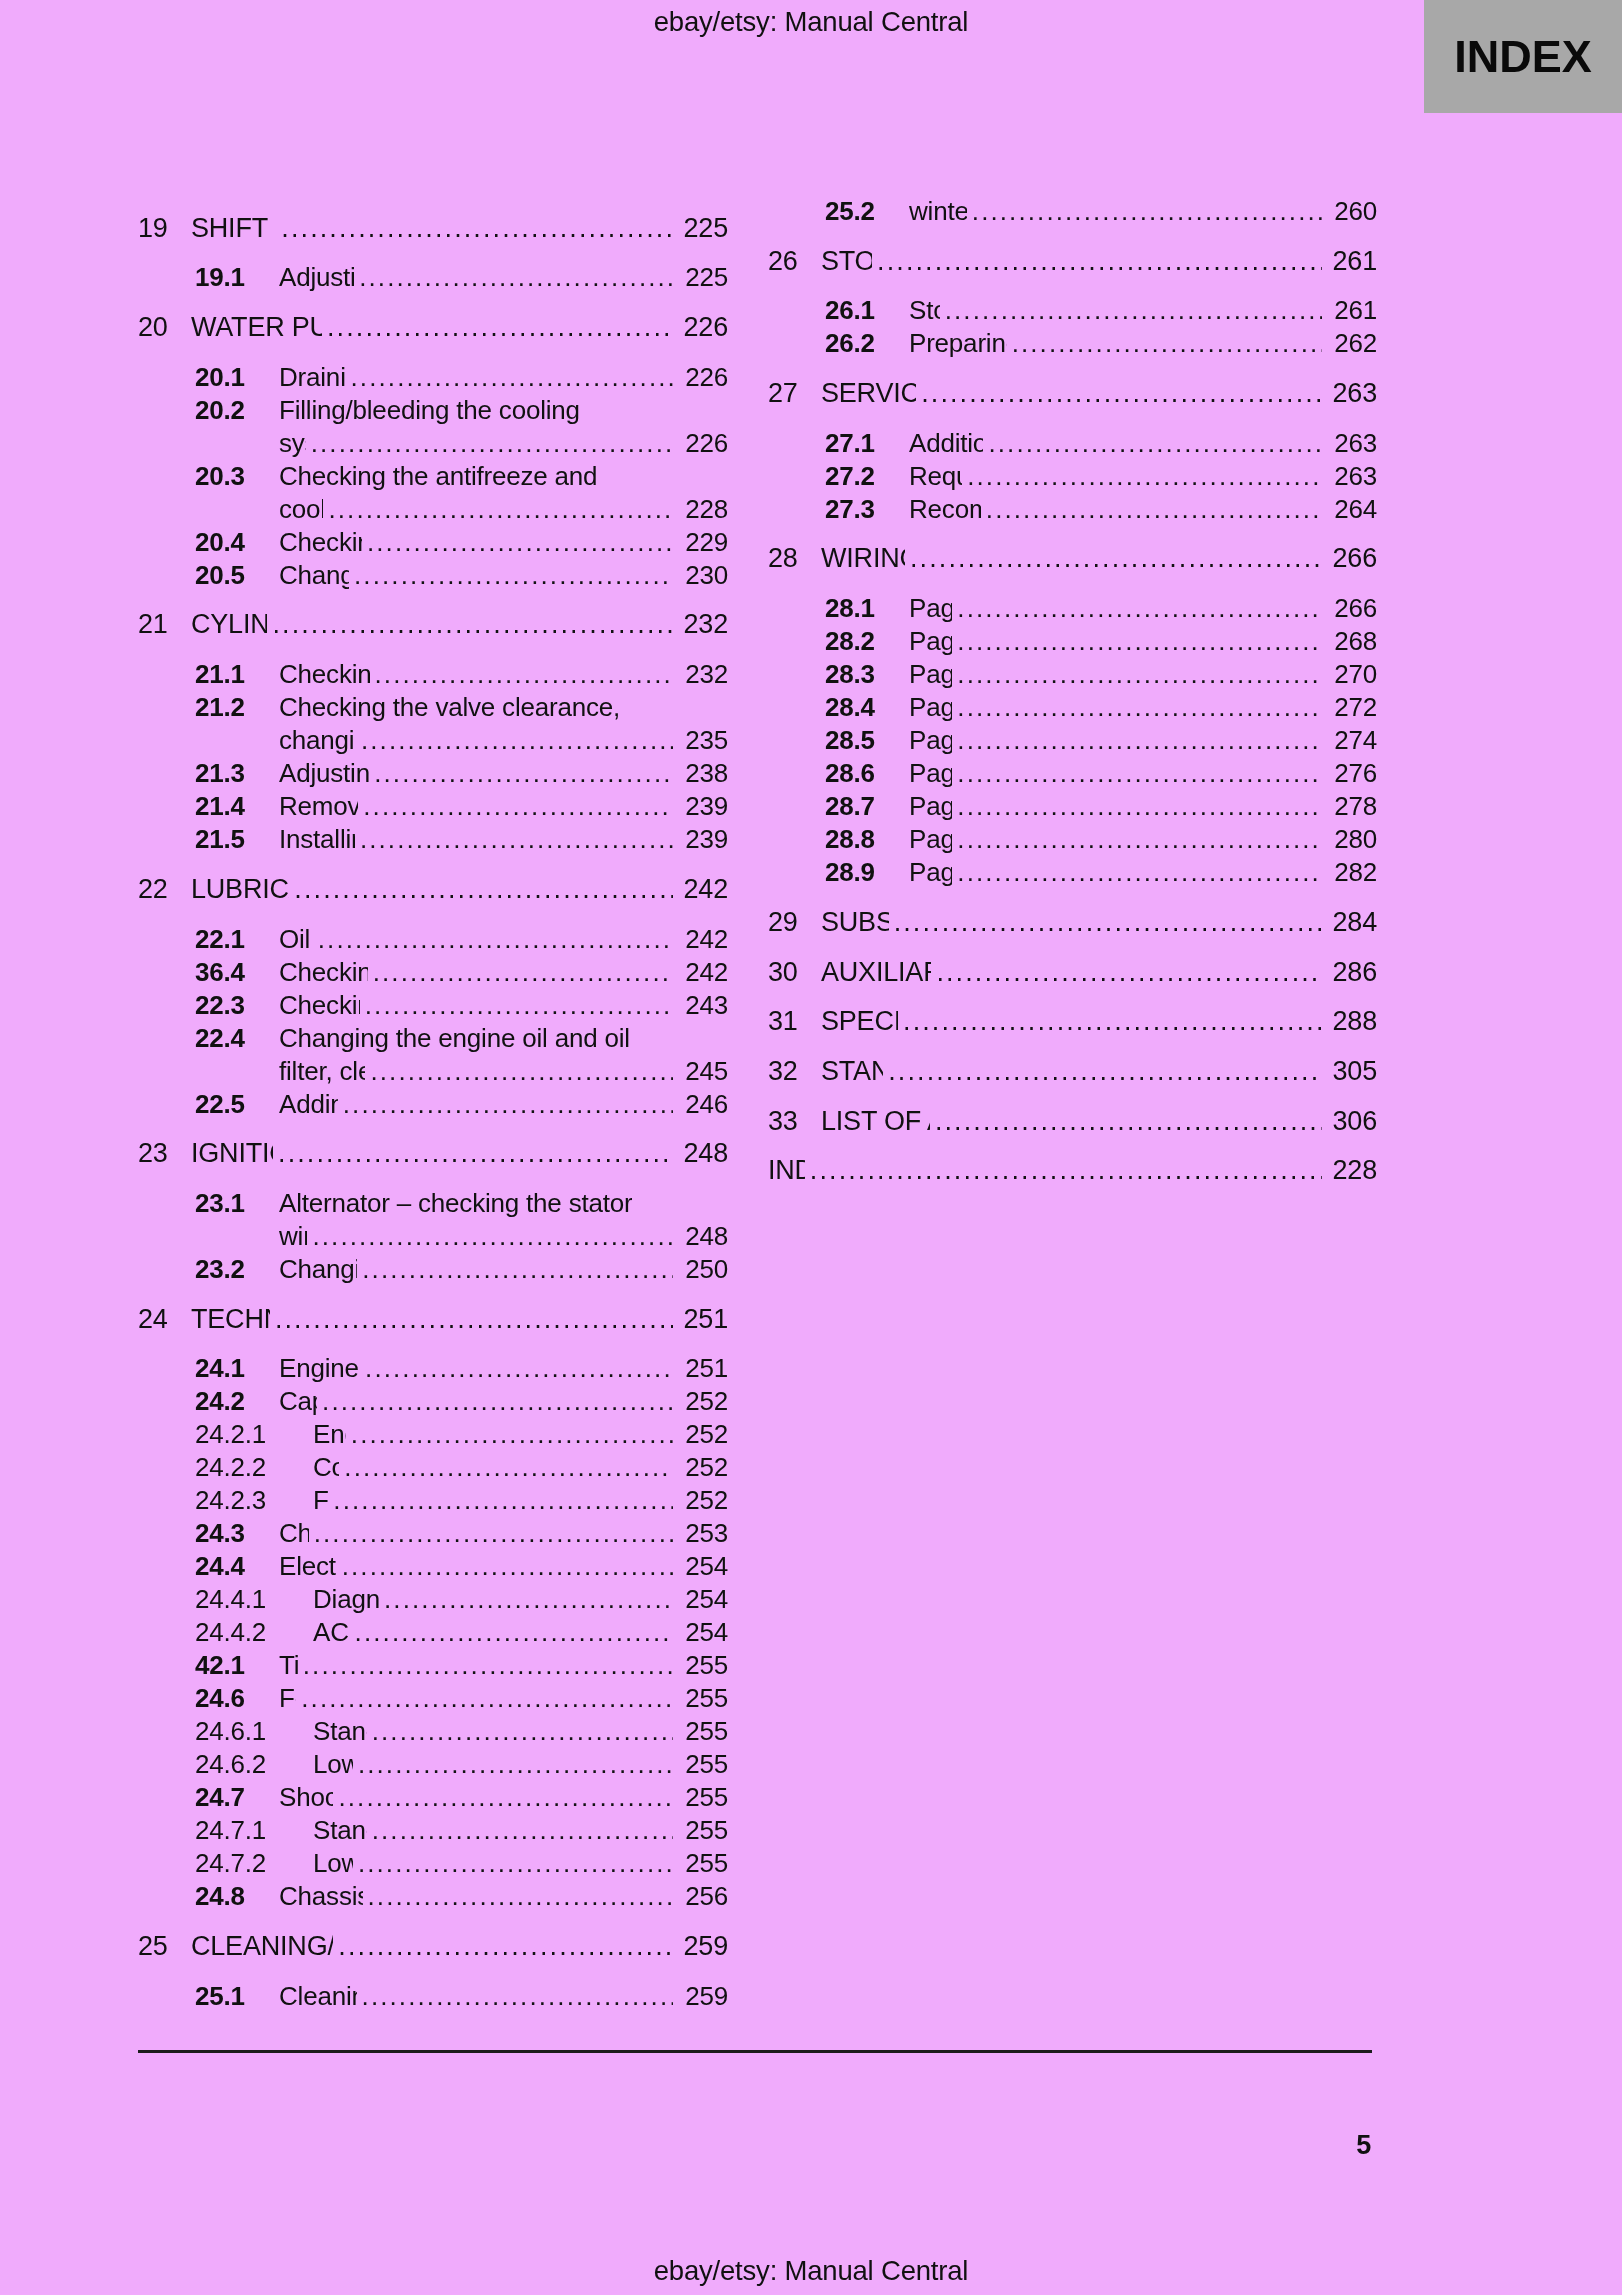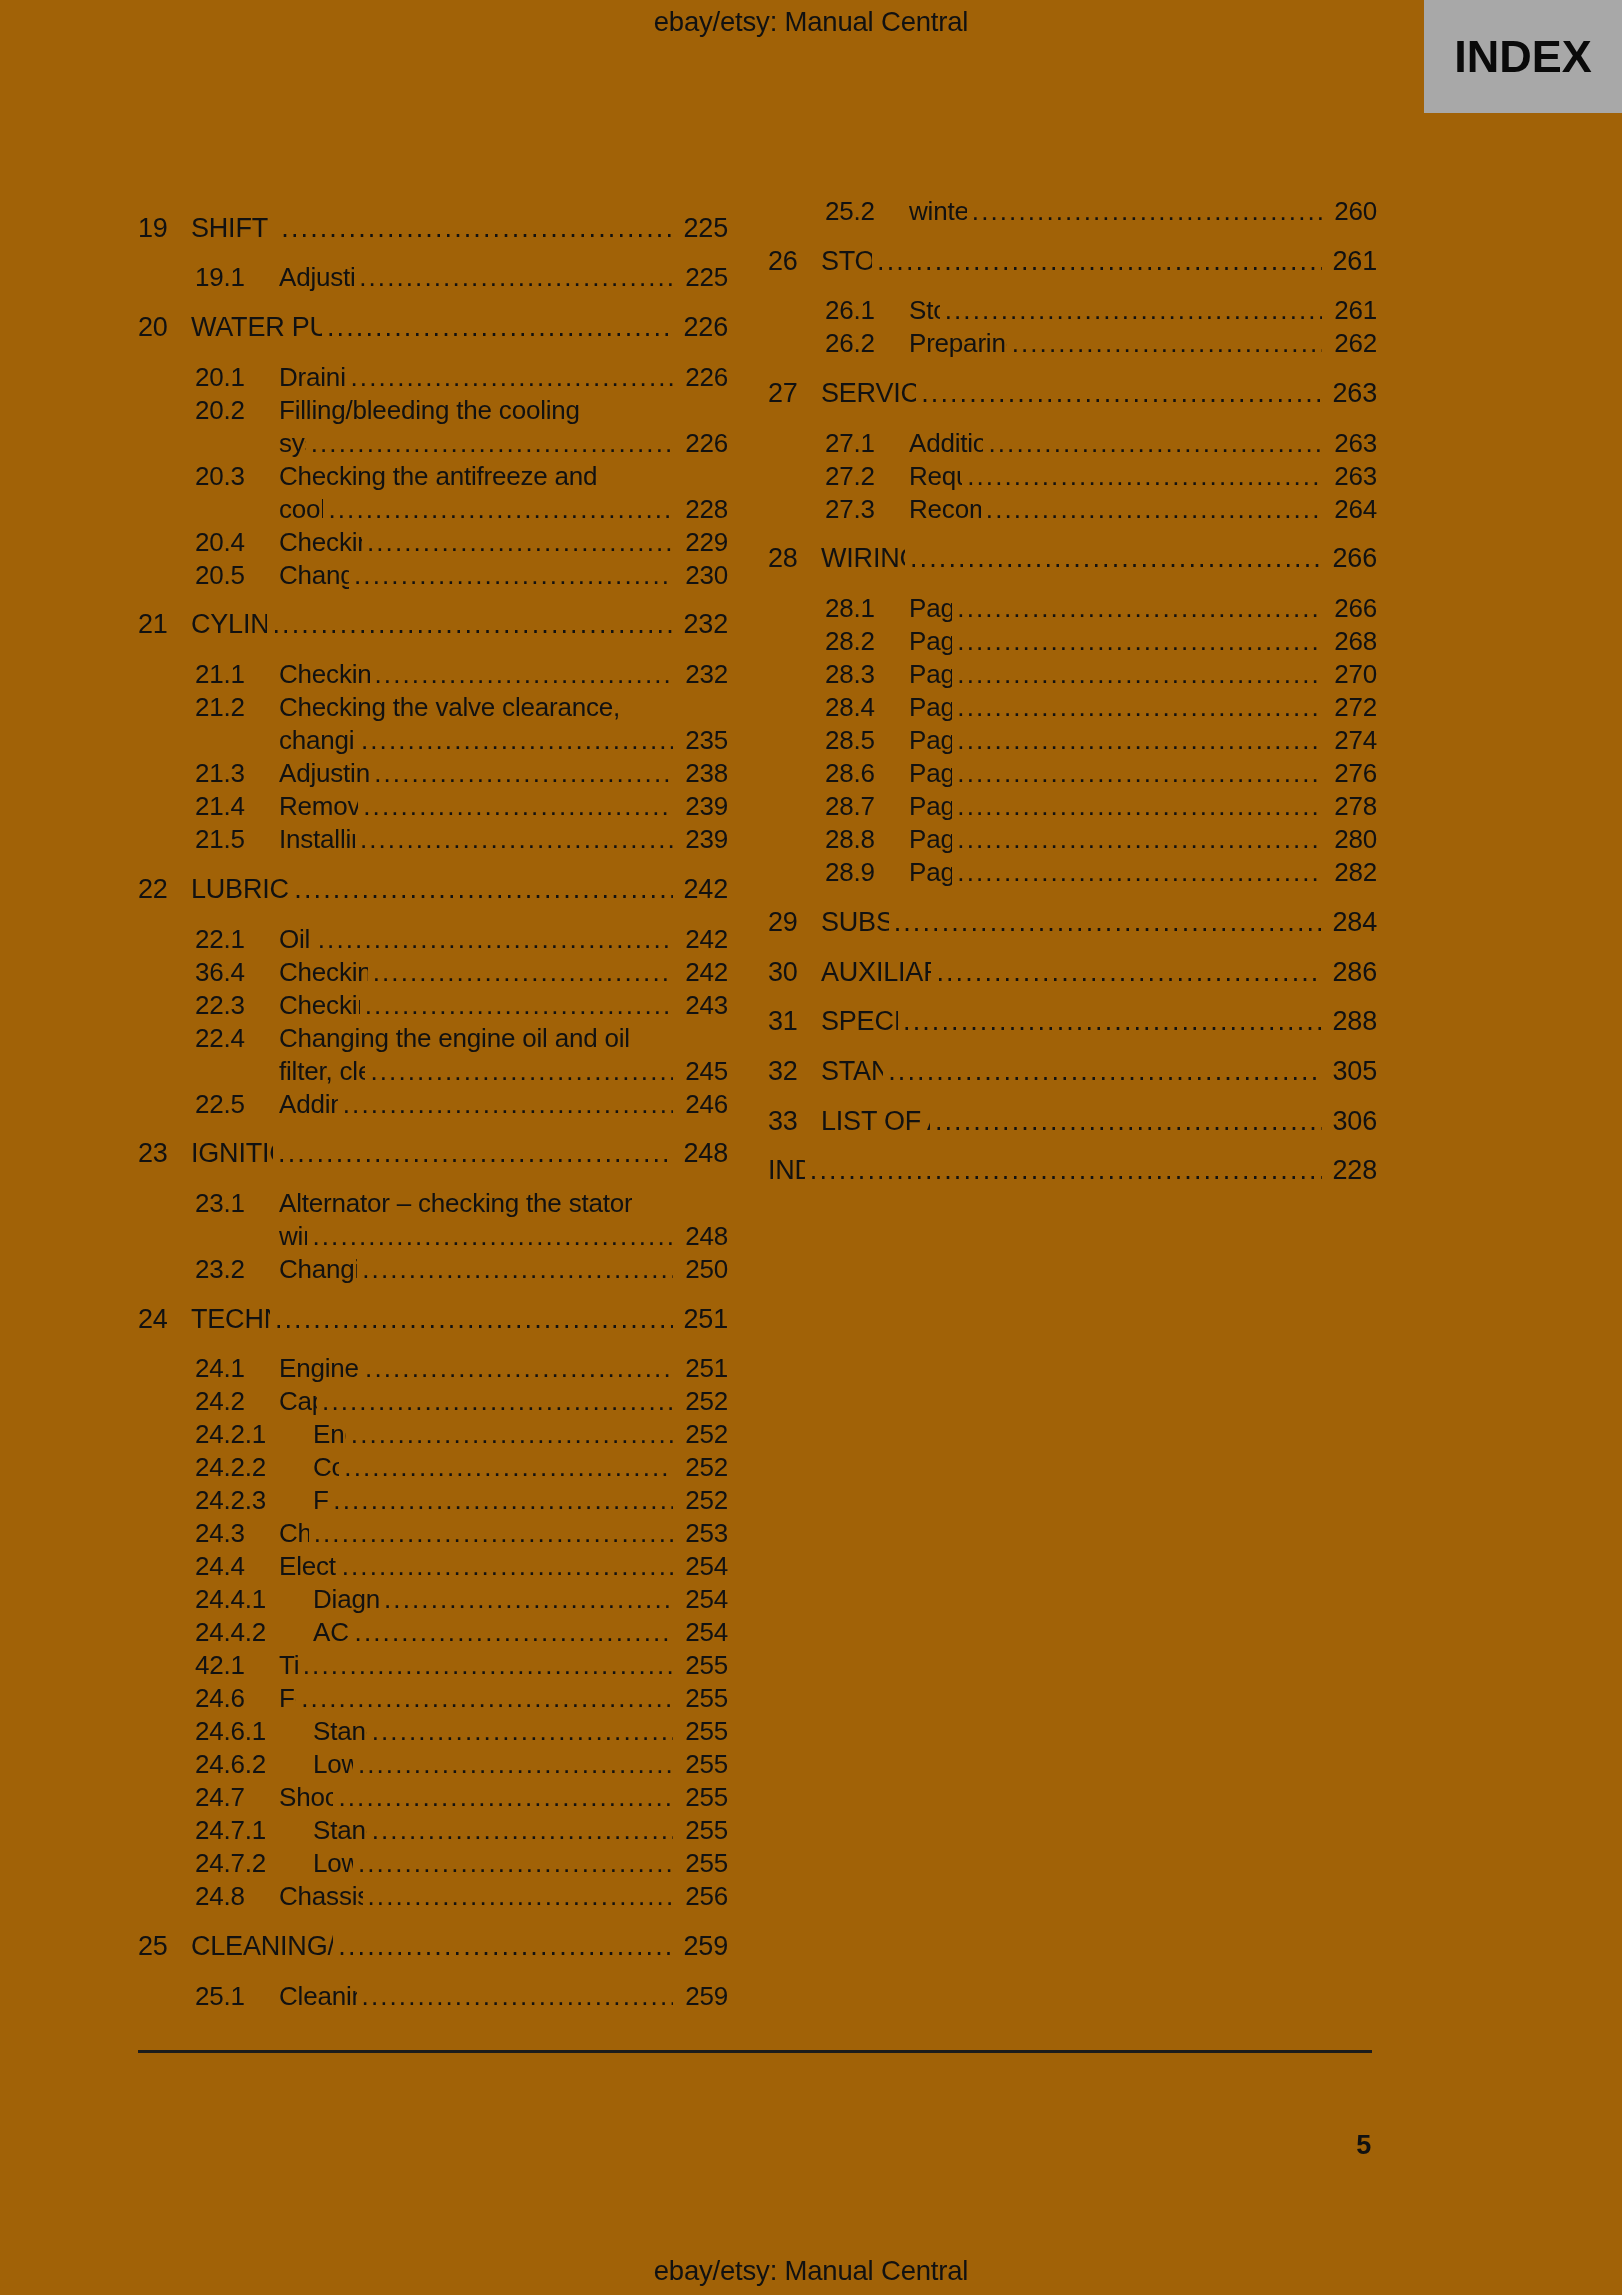--- a/index.html
+++ b/index.html
@@ -1,20 +1,20 @@
 <!DOCTYPE html>
 <html style="font-size:13.3px"><head>
 <meta charset="utf-8">
 <style>
   html,body { margin:0; padding:0; background:#e8e8e8; }
   .page {
     position:relative;
     width:1622px; height:2295px;
     margin:0 auto;
-    background:#a16207;
+    background:#f0abfc;
     font-family:"Liberation Sans", sans-serif;
     color:#111111;
     letter-spacing:-0.2px;
     overflow:hidden;
   }
   .header-title {
     position:absolute; top:3.3px; left:0; width:100%;
     text-align:center; font-size:27.5px; line-height:37px; color:#111;
   }
   .index-tab {
@@ -33,21 +33,21 @@
   .entry { display:flex; align-items:flex-start; }
   .entry .num { flex:0 0 auto; font-size:26px; line-height:33px; }
   .entry .content { flex:1 1 auto; min-width:0; }
   .line { display:flex; align-items:baseline; font-size:26px; line-height:33px; white-space:nowrap; }
 
   .entry.chapter { margin-top:16.7px; margin-bottom:16.7px;align-items:center; }
   .entry.chapter .num { width:53px; font-size:27px; }
   .entry.chapter .line { font-size:27px; }
 
   .entry.sub { padding-left:57px; }
-  .entry.sub .num { width:84px; }
+  .entry.sub .num { width:84px;font-weight:bold; }
 
   .entry.subsub { padding-left:57px; }
   .entry.subsub .num { width:118px; }
 
   .title { flex:0 1 auto; overflow:hidden; }
   .leader {
     flex:1 1 auto; min-width:13.3px;
     overflow:hidden; white-space:nowrap;
     margin:0 8.3px 0 5px;
   }

